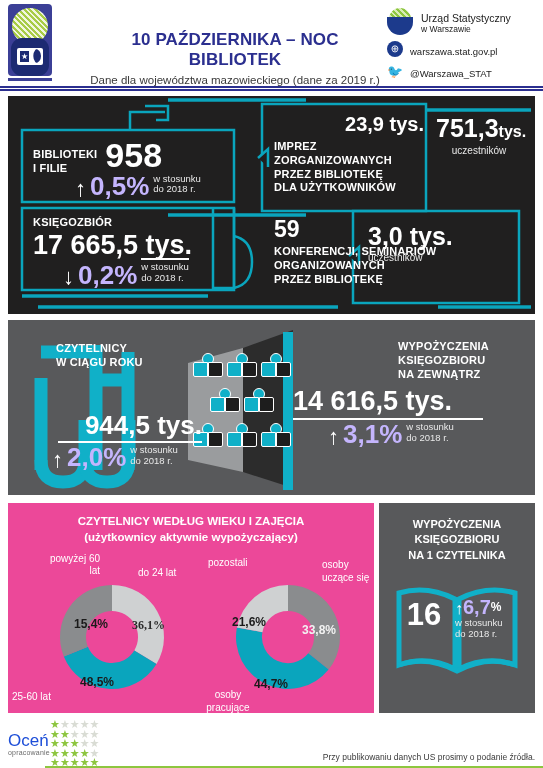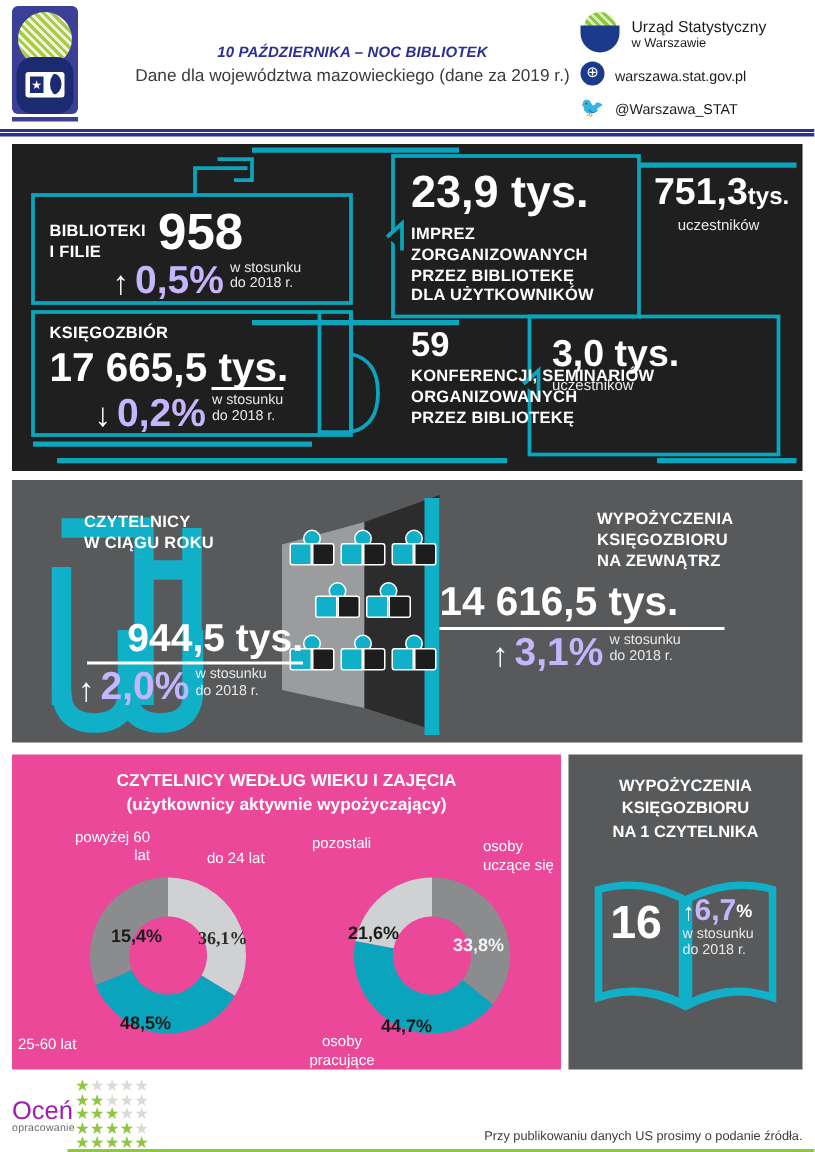--- a/index.html
+++ b/index.html
@@ -30,21 +30,21 @@
   .logo-mark .book .star { position:absolute; left:3px; top:3px; width:9px; height:11px;
       background:#1c2a72; display:flex; align-items:center; justify-content:center;
       color:#fff; font-size:8px; line-height:1; }
   .logo-mark .book .moon { position:absolute; right:2px; top:1px; width:11px; height:14px;
       background:#1c2a72;
       border-radius:0 50% 50% 0 / 0 50% 50% 0;
       clip-path: ellipse(60% 60% at 90% 50%); }
   .logo-mark .foot { position:absolute; left:0; top:74px; width:44px; height:3px; background:#3b3f96; }
 
   .title-wrap { position:absolute; left:90px; top:30px; width:290px; text-align:center; }
-  .title-main { font-size:10px; font-weight:bold; color:#2b2f8f; letter-spacing:0.1px;font-style:italic; }
+  .title-main { font-size:17px; font-weight:bold; color:#2b2f8f; letter-spacing:0.1px; }
   .title-sub { font-size:11.5px; color:#3a3a3a; margin-top:4px; }
 
   .org { position:absolute; right:6px; top:8px; width:150px; }
   .org-row { display:flex; align-items:flex-end; gap:7px; margin-bottom:6px; }
   .org-logo { width:27px; height:27px; position:relative; flex:none; }
   .org-logo .g { position:absolute; left:2px; top:0; width:22px; height:17px;
       border-radius:11px 11px 6px 6px;
       background: repeating-linear-gradient(45deg,#8dc63f 0 2px,#d9ecb6 2px 4px); }
   .org-logo .b { position:absolute; left:0; top:9px; width:26px; height:18px;
       border-radius:0 0 13px 13px; background:#1c3a8c; }
@@ -85,21 +85,21 @@
   
   .sec3a { position:absolute; left:8px; top:503px; width:366px; height:210px; background:#ec4899; }
   .sec3b { position:absolute; left:379px; top:503px; width:156px; height:210px; background:#58595b; }
   .chart-title { color:#fff; font-weight:bold; text-align:center; font-size:11.5px; line-height:1.35; }
   .donut-lbl { position:absolute; color:#fff; font-size:10px; line-height:1.2; }
   .donut-pct { position:absolute; font-weight:bold; font-size:12px; }
 
   
   .footer { position:absolute; left:0; top:716px; width:543px; height:52px; background:#fff; }
   .ocen { position:absolute; left:8px; top:16px; }
-  .ocen .t1 { font-size:17px; color:#a21caf; line-height:1; }
+  .ocen .t1 { font-size:17px; color:#1d4ed8; line-height:1; }
   .ocen .t2 { font-size:7px; color:#6a6a6a; letter-spacing:.2px; }
   .stars { position:absolute; left:50px; top:2px; }
   .srow { line-height:9px; height:9.5px; white-space:nowrap; }
   .st { font-size:11px; letter-spacing:0px; }
   .st.on { color:#8dc63f; }
   .st.off { color:#d9dcd4; }
   .src { position:absolute; right:8px; top:36px; font-size:8.5px; color:#3a3a3a; }
   .greenbar { position:absolute; left:45px; top:50px; width:498px; height:3px; background:#8dc63f; }
 </style>
 </head>
@@ -202,21 +202,21 @@
         <span class="arrow">↓</span>
         <span class="pct-big">0,2%</span>
         <span class="small-note" style="padding-bottom:3px;border-top:2px solid #fff;padding-top:2px;">
           <span style="display:block">w stosunku</span>
           <span style="display:block">do 2018 r.</span>
         </span>
       </div>
     </div>
 
     <div style="position:absolute;left:266px;top:18px;width:150px;">
-      <div class="big-num" style="font-size:30px;line-height:1;">23,9 tys.</div>
+      <div class="big-num" style="font-size:20px;line-height:1;text-align:right;">23,9 tys.</div>
       <div class="s1-lbl" style="margin-top:6px;">
         <div>IMPREZ</div>
         <div>ZORGANIZOWANYCH</div>
         <div>PRZEZ BIBLIOTEKĘ</div>
         <div>DLA UŻYTKOWNIKÓW</div>
       </div>
     </div>
 
     <div style="position:absolute;left:428px;top:20px;width:100px;">
       <div style="display:flex;align-items:baseline;">

